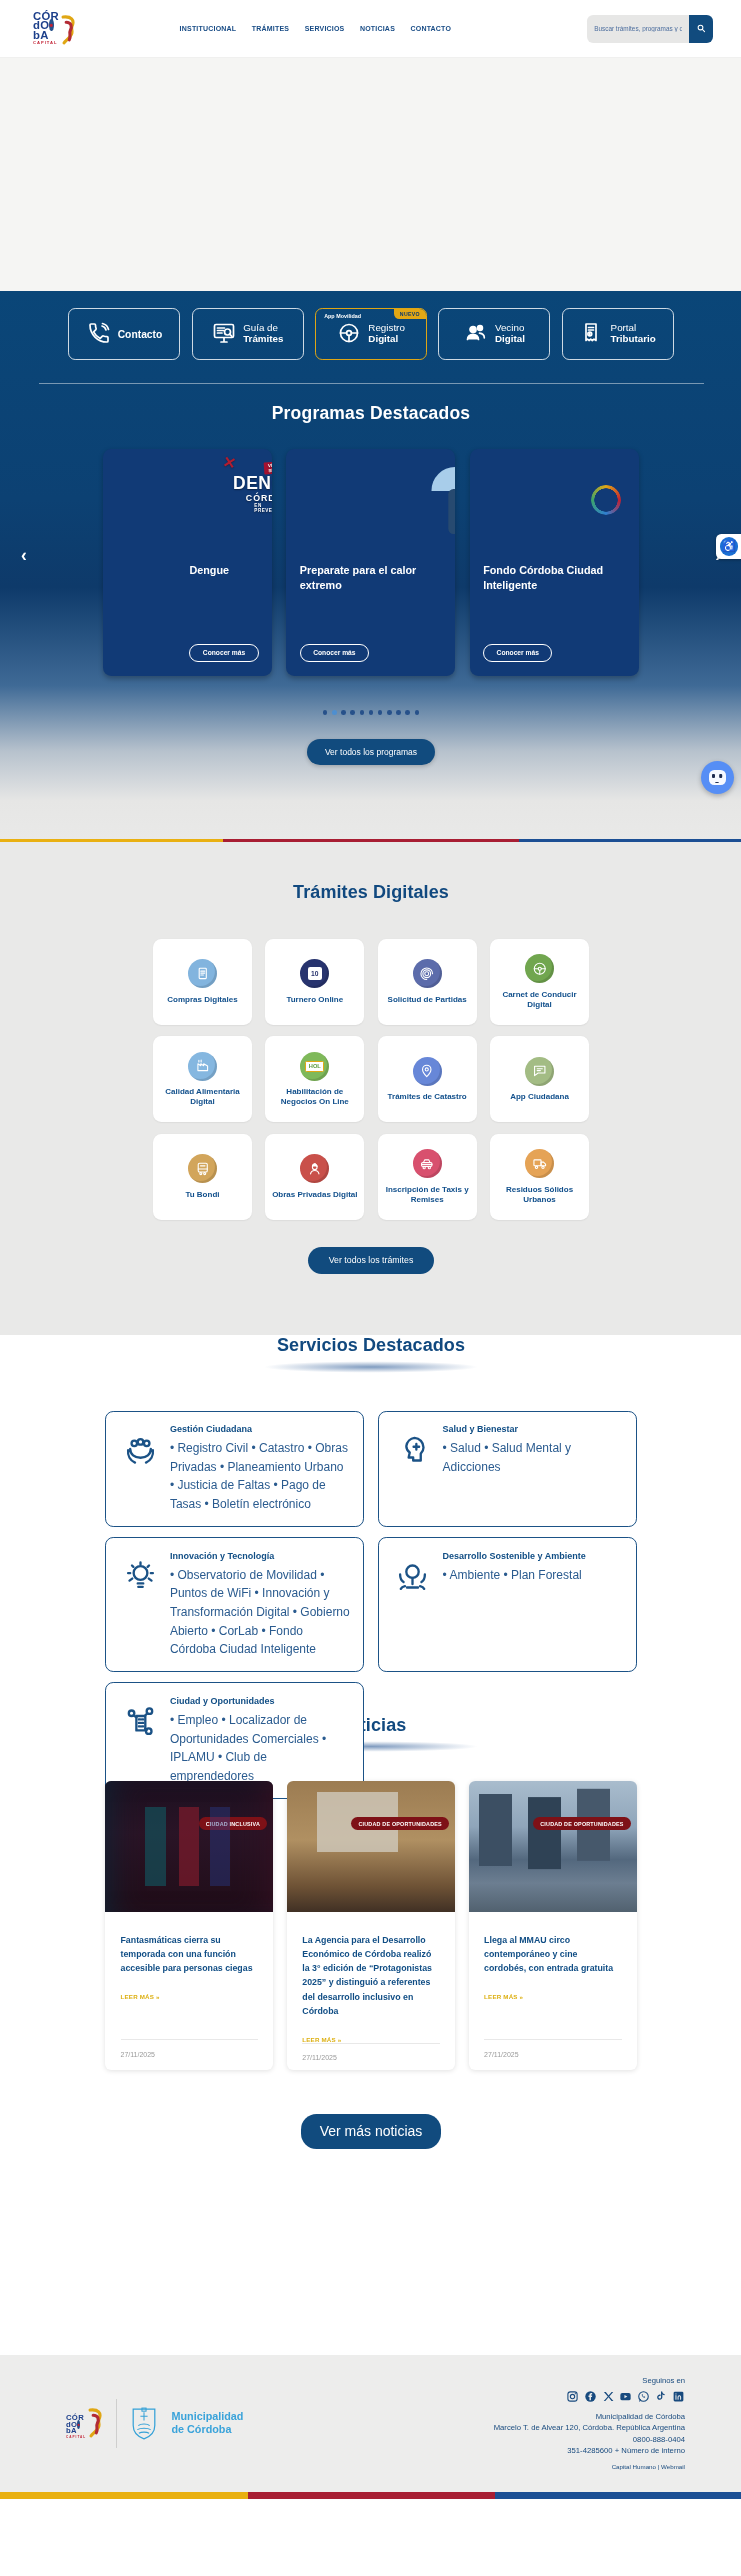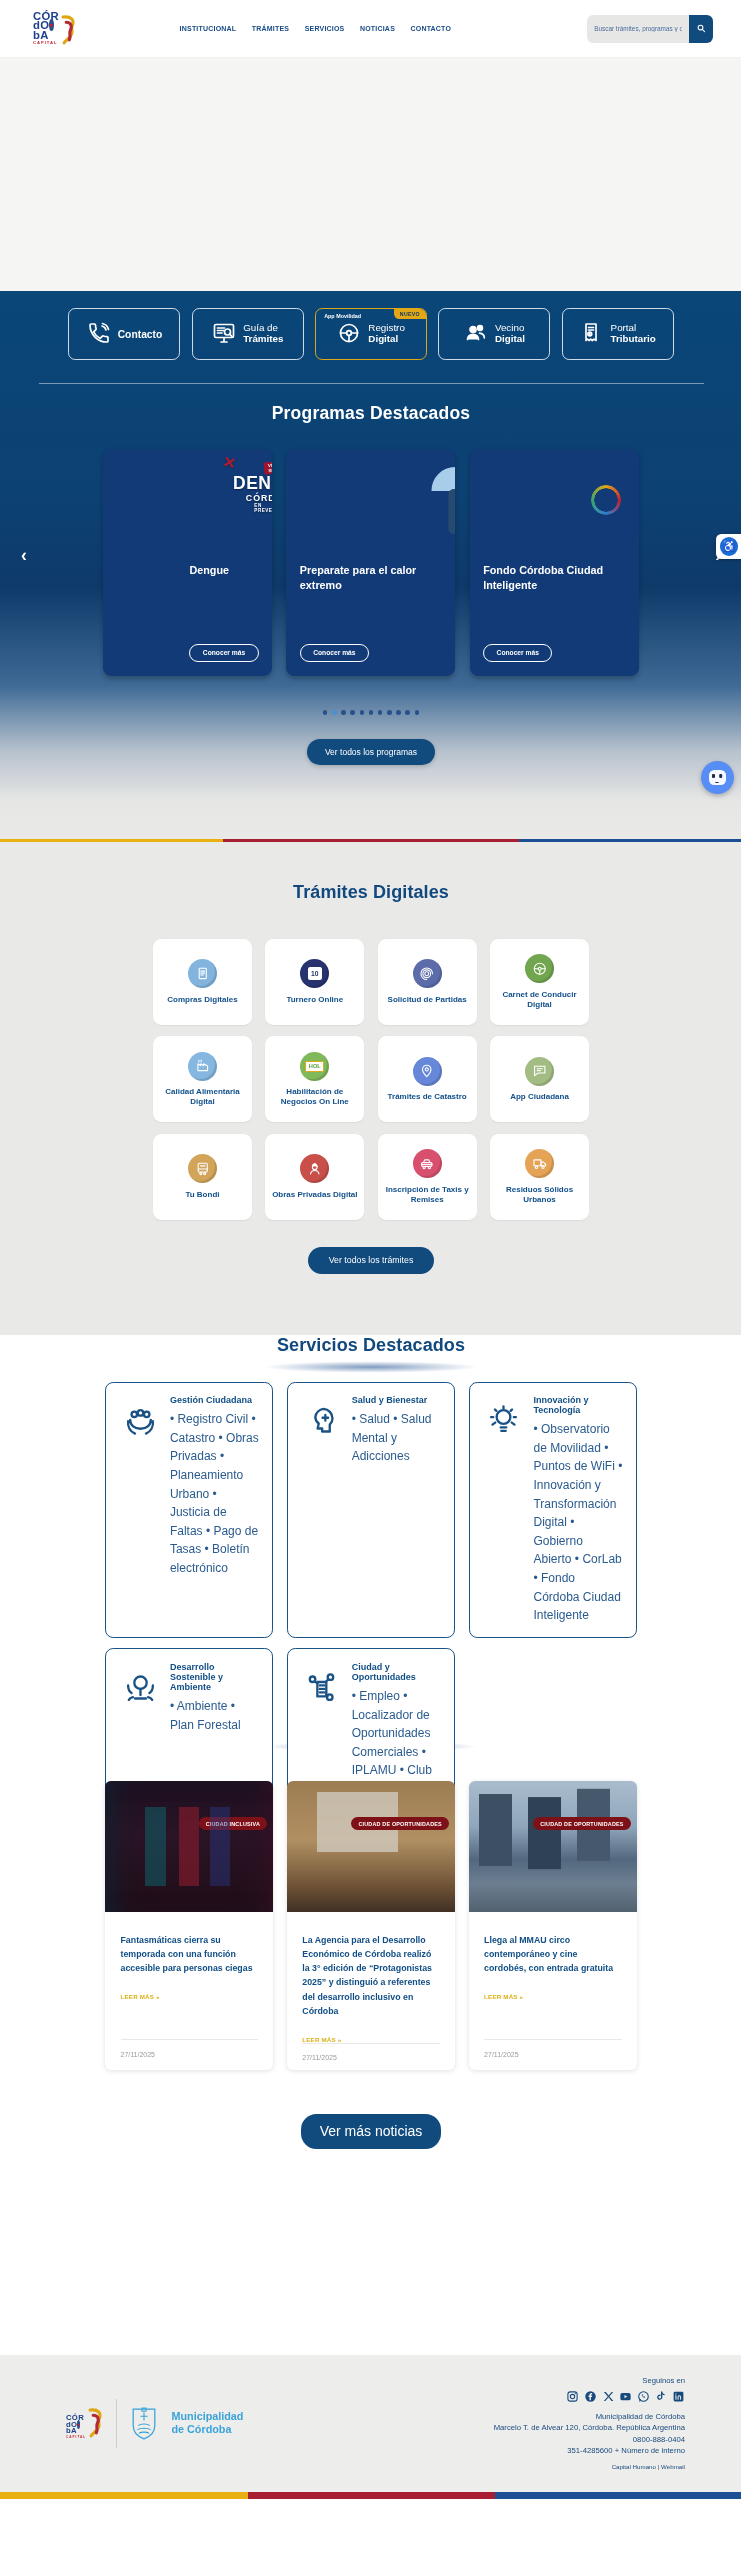--- a/index.html
+++ b/index.html
@@ -96,21 +96,21 @@
   .t-label { text-align:center; color:#12508c; font-weight:700; font-size:8px; line-height:1.25; }
   .t-all { display:block; margin:27px auto 0; background:#114b7e; border:none; color:#fff; font-size:8.8px; padding:8.8px 20.6px; border-radius:15.5px; cursor:pointer; font-family:inherit; }
 
   .gray-curve { height:36px; background:#e9e9e8; border-radius:0 0 50% 50% / 0 0 100% 100%; box-shadow:0 6.2px 8.2px -4.1px rgba(30,60,100,.30); }
 
   
   .services { background:#fff; height:361px; margin-top:-36px; position:relative; z-index:0; }
   .services-inner { position:relative; z-index:2; }
   .swoosh { width:222px; height:11.3px; margin:5.2px auto 0; border-radius:50%;
     background:radial-gradient(ellipse at center, rgba(23,74,140,.55) 0%, rgba(23,74,140,0) 68%); }
-  .s-grid { width:532px; margin:9px auto 0; display:grid; grid-template-columns:1fr 1fr 1fr; gap:10.3px 13.4px; }
+  .s-grid { width:532px; margin:38px auto 0; display:grid; grid-template-columns:1fr 1fr; gap:10.3px 13.4px; }
   .s-card { border:1px solid #1b5286; border-radius:8.2px; background:#fff; display:flex; align-items:flex-start; gap:13.4px; padding:12.4px 13.4px 12.4px 17.5px; min-height:87px; cursor:pointer; }
   .s-ic { color:#1b5286; flex:none; margin-top:9.3px; }
   .s-ic svg { width:33px; height:33px; }
   .s-body { flex:1; }
   .s-title { font-size:9px; font-weight:800; color:#114e85; margin-bottom:5.2px; }
   .s-items { font-size:12px; color:#2a5b8f; line-height:1.55; }
 
   
   .news { background:#fff; padding-top:18.5px; }
   .n-grid { width:532px; margin:29px auto 0; display:grid; grid-template-columns:repeat(3,1fr); gap:13.4px; }

